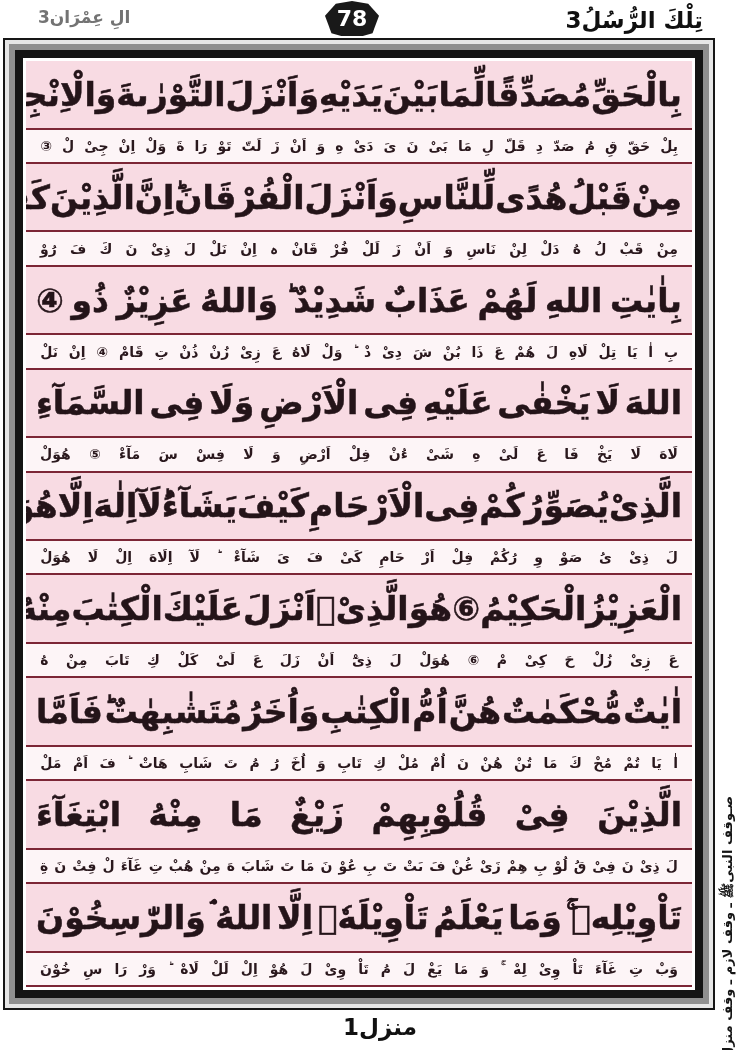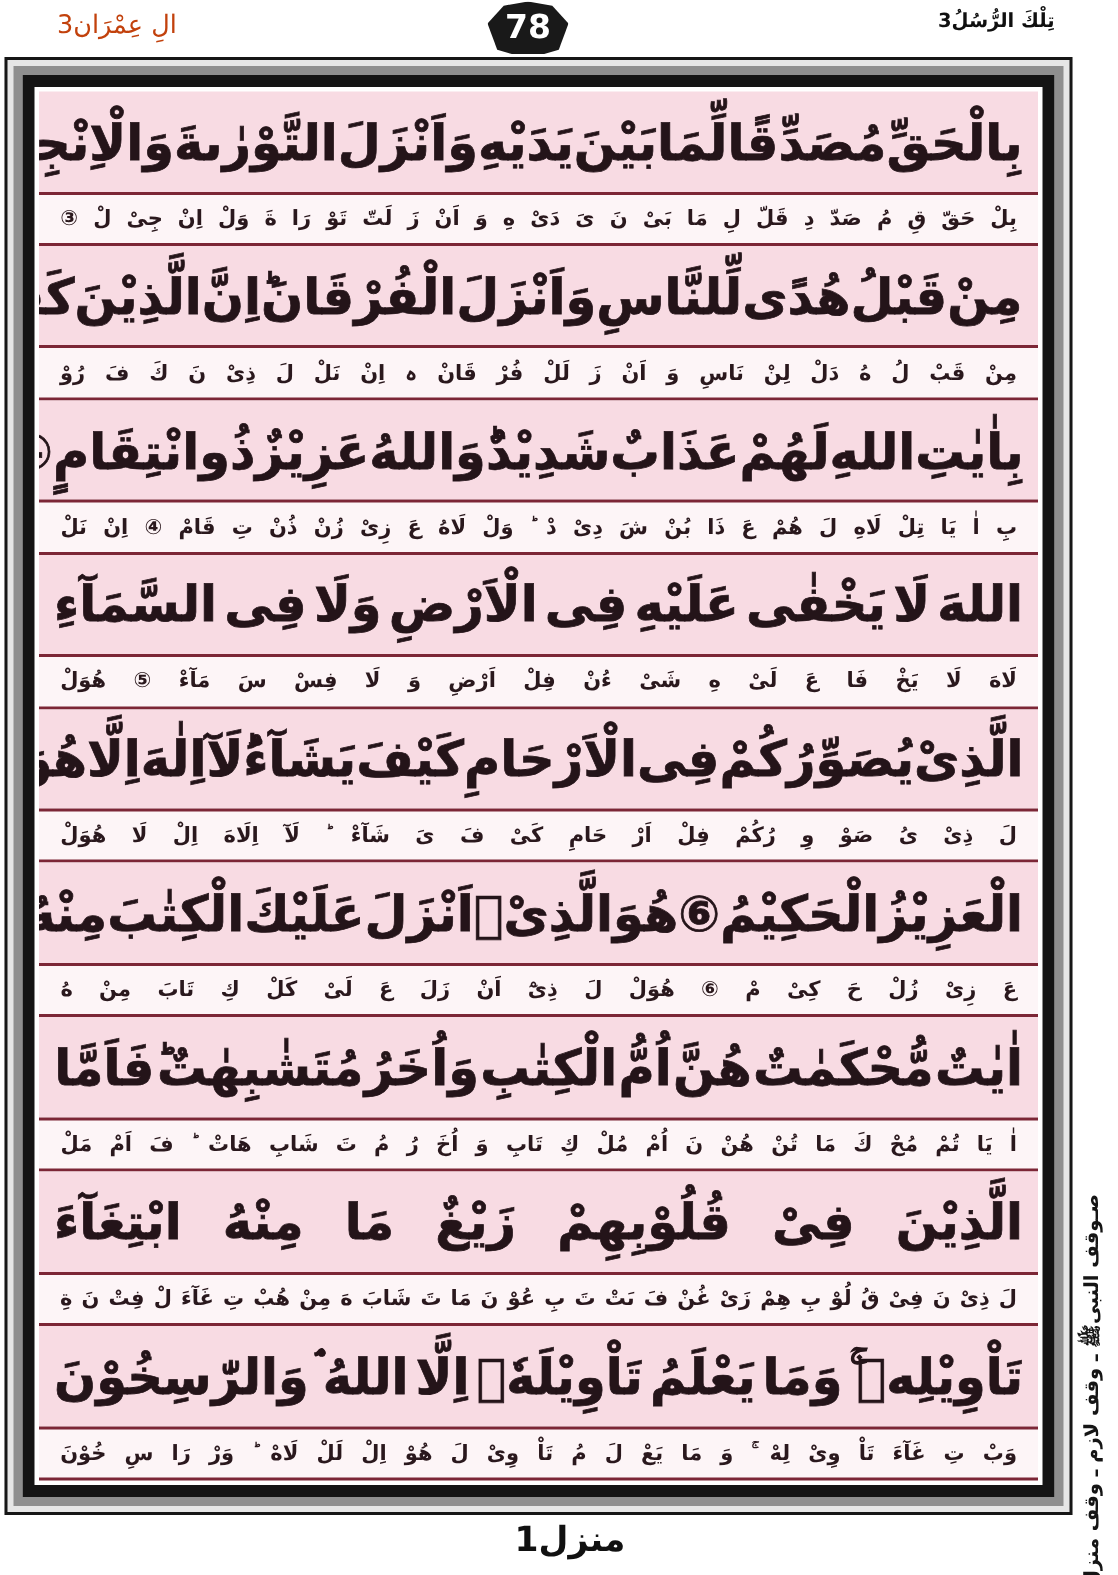--- a/index.html
+++ b/index.html
@@ -11,26 +11,26 @@
     overflow:hidden;
   }
   .page{position:relative;width:745px;height:1050px;background:#fff;}
 
   
   .header{
     position:absolute;top:0;left:0;width:745px;height:38px;
   }
   .surah-title{
     position:absolute;top:7px;left:38px;
-    font-size:17px;font-weight:normal;color:#c2410c;
+    font-size:17px;font-weight:bold;color:#737373;
     direction:rtl;
   }
   .juz-title{
     position:absolute;top:7px;right:42px;
-    font-size:13px;font-weight:bold;color:#101010;
+    font-size:23px;font-weight:bold;color:#101010;
     direction:rtl;
     text-align:center;
   }
   .page-badge{
     position:absolute;top:1px;left:325px;
     width:54px;height:35px;
     background:#191919;
     clip-path:polygon(50% 0%,80% 8%,100% 42%,88% 92%,70% 100%,30% 100%,12% 92%,0% 42%,20% 8%);
     display:flex;align-items:center;justify-content:center;
   }
@@ -233,21 +233,20 @@
               <div class="justify-line">
                   <span>بِاٰيٰتِ</span>
                   <span>اللهِ</span>
                   <span>لَهُمْ</span>
                   <span>عَذَابٌ</span>
                   <span>شَدِيْدٌ</span>
                   <span>ؕ</span>
                   <span>وَاللهُ</span>
                   <span>عَزِيْزٌ</span>
                   <span>ذُو</span>
-                  <span>انْتِقَامٍ</span>
                   <span>④</span>
                 </div>
             </div>
             <div class="band-small">
               <div class="justify-line">
                   <span>بِ</span>
                   <span>اٰ</span>
                   <span>يَا</span>
                   <span>تِلْ</span>
                   <span>لَاهِ</span>

